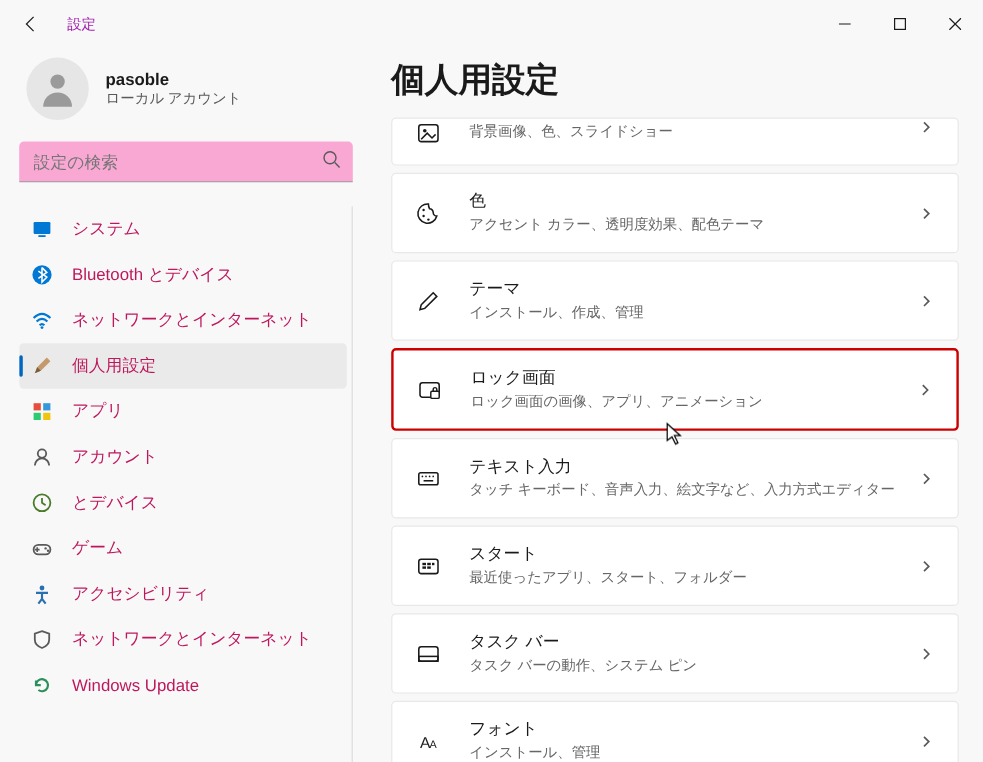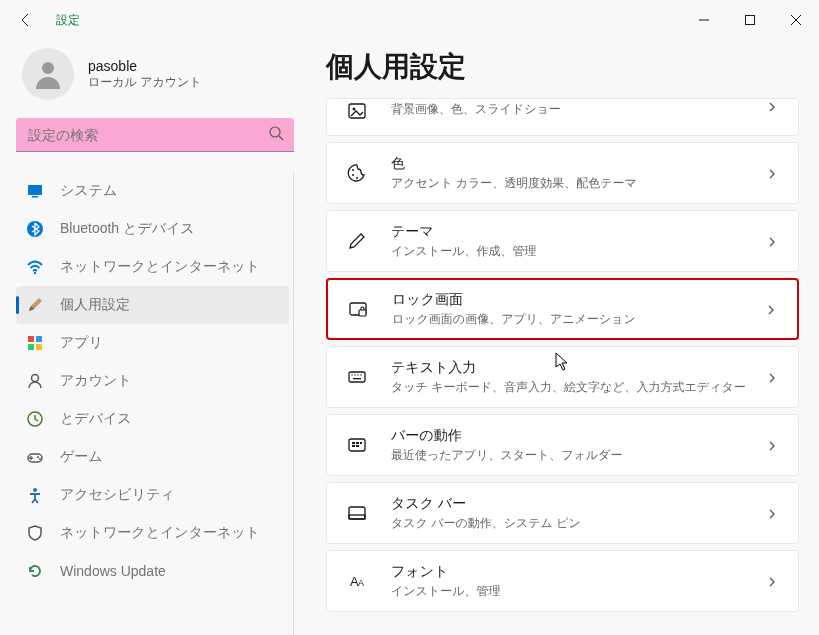--- a/index.html
+++ b/index.html
@@ -1,48 +1,48 @@
 <!DOCTYPE html>
 <html><head>
 <meta charset="utf-8">
 <style>
 * { margin: 0; padding: 0; box-sizing: border-box; font-family: "Segoe UI", "Yu Gothic UI", sans-serif; }
 body { background: #f8f8f8; width: 819px; height: 635px; overflow: hidden; position: relative; }
 
 .titlebar { height: 40px; display: flex; align-items: center; justify-content: space-between; padding-left: 16px; }
 .titlebar-left { display: flex; align-items: center; gap: 20px; }
 .titlebar-back { width: 20px; height: 20px; display: flex; align-items: center; justify-content: center; }
-.titlebar-title { font-size: 12px; color: #15803d; }
+.titlebar-title { font-size: 12px; color: #a21caf; }
 .window-controls { display: flex; }
 .win-btn { width: 46px; height: 32px; display: flex; align-items: center; justify-content: center; }
 .win-btn svg { width: 10px; height: 10px; }
 
 .content { display: flex; height: calc(100% - 40px); }
 
 .sidebar { width: 310px; padding: 0 16px; display: flex; flex-direction: column; }
 .profile { display: flex; align-items: center; gap: 14px; padding: 8px 6px 18px 6px; }
 .avatar { width: 52px; height: 52px; border-radius: 50%; background: #e6e6e6; display: flex; align-items: center; justify-content: center; }
 .avatar svg { width: 36px; height: 36px; fill: #9a9a9a; }
-.profile-name { font-size: 14px; font-weight: 400; color: #1a1a1a; }
-.profile-sub { font-size: 12px; color: #5a5a5a; }
+.profile-name { font-size: 14px; font-weight: 700; color: #1a1a1a; }
+.profile-sub { font-size: 12px; color: #5a5a5a; font-family: Liberation Serif, serif; }
 
 .search { position: relative; margin-bottom: 20px; }
 .search input { width: 100%; height: 34px; padding: 0 36px 0 12px; border: none; border-bottom: 1px solid #888; background: #f9a8d4; font-size: 14px; border-radius: 4px 4px 0 0; outline: none; }
 .search .sicon { position: absolute; right: 10px; top: 50%; transform: translateY(-50%); }
 
 .nav { flex: 1; overflow-y: auto; border-right: 1px solid #ddd; padding-right: 4px; }
-.nav-item { display: flex; align-items: center; gap: 16px; height: 38px; padding: 0 10px; border-radius: 4px; cursor: pointer; position: relative; font-size: 14px; color: #737373; }
+.nav-item { display: flex; align-items: center; gap: 16px; height: 38px; padding: 0 10px; border-radius: 4px; cursor: pointer; position: relative; font-size: 14px; color: #be185d; }
 .nav-item.active { background: #eaeaea; }
 .nav-item.active::before { content: ""; position: absolute; left: 0; top: 10px; bottom: 10px; width: 3px; background: #0067c0; border-radius: 2px; }
 .nav-icon { width: 18px; height: 18px; display: flex; align-items: center; justify-content: center; }
 
 .main { flex: 1; padding: 0 20px 0 16px; overflow-y: auto; }
 .page-title { font-size: 28px; font-weight: 600; color: #1a1a1a; margin: 8px 0 12px 0; }
 
-.card { background: #fff; border: 1px solid #e8e8e8; border-radius: 4px; margin-bottom: 6px; display: flex; align-items: center; padding: 4px 18px; cursor: pointer; min-height: 62px; }
+.card { background: #fff; border: 1px solid #e8e8e8; border-radius: 4px; margin-bottom: 6px; display: flex; align-items: center; padding: 14px 18px; cursor: pointer; min-height: 62px; }
 .card.highlight { border: 2px solid #cc0000; }
 .card-icon { width: 24px; height: 24px; margin-right: 22px; display: flex; align-items: center; justify-content: center; flex-shrink: 0; }
 .card-body { flex: 1; }
 .card-title { font-size: 14px; color: #1a1a1a; }
 .card-sub { font-size: 12px; color: #666; margin-top: 2px; }
 .card-chevron { width: 14px; height: 14px; }
 
 .cursor { position: absolute; left: 555px; top: 352px; pointer-events: none; }
 
 ::-webkit-scrollbar { width: 4px; }
@@ -309,21 +309,21 @@
       <svg width="20" height="20" viewBox="0 0 20 20">
               <rect x="2" y="4" width="16" height="12" rx="2" fill="none" stroke="#1a1a1a" stroke-width="1.3"></rect>
               <rect x="5" y="7" width="3" height="2" fill="#1a1a1a"></rect>
               <rect x="9" y="7" width="3" height="2" fill="#1a1a1a"></rect>
               <rect x="13" y="7" width="2" height="2" fill="#1a1a1a"></rect>
               <rect x="5" y="10" width="3" height="2" fill="#1a1a1a"></rect>
               <rect x="9" y="10" width="3" height="2" fill="#1a1a1a"></rect>
             </svg>
     </span>
     <div class="card-body">
-      <div class="card-title">バーの動作</div>
+      <div class="card-title">スタート</div>
       <div class="card-sub">最近使ったアプリ、スタート、フォルダー</div>
     </div>
     <span class="card-chevron">
       <svg width="12" height="12" viewBox="0 0 12 12" fill="none" stroke="#5a5a5a" stroke-width="1.4">
               <path d="M4 2 L8 6 L4 10"></path>
             </svg>
     </span>
         </div>
         <div class="card">
     <span class="card-icon">

